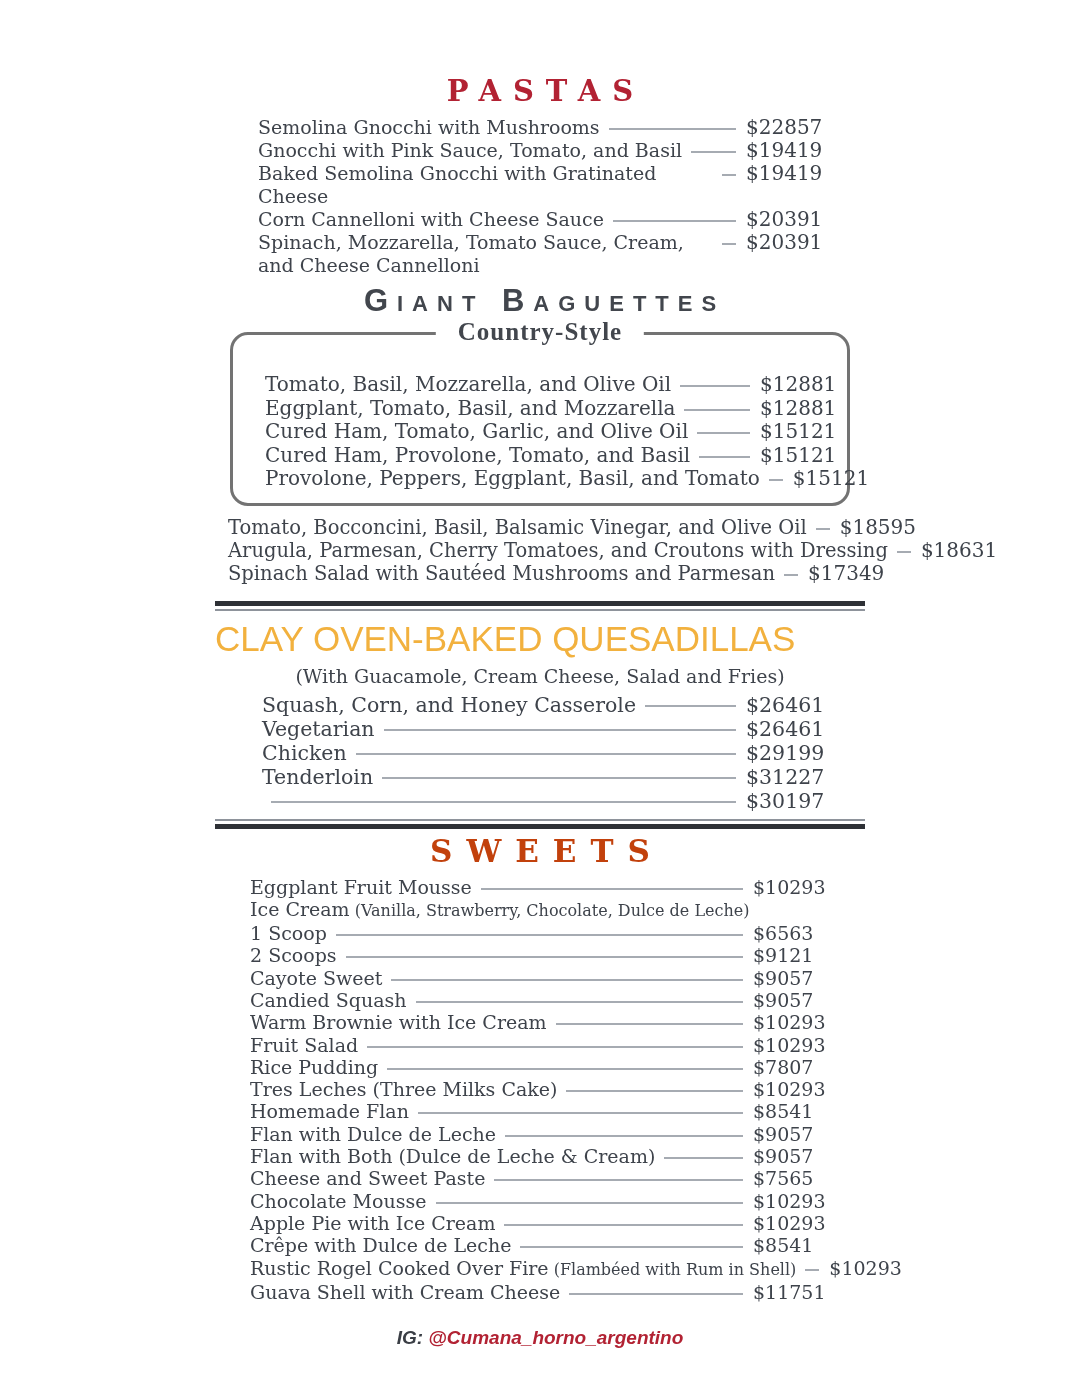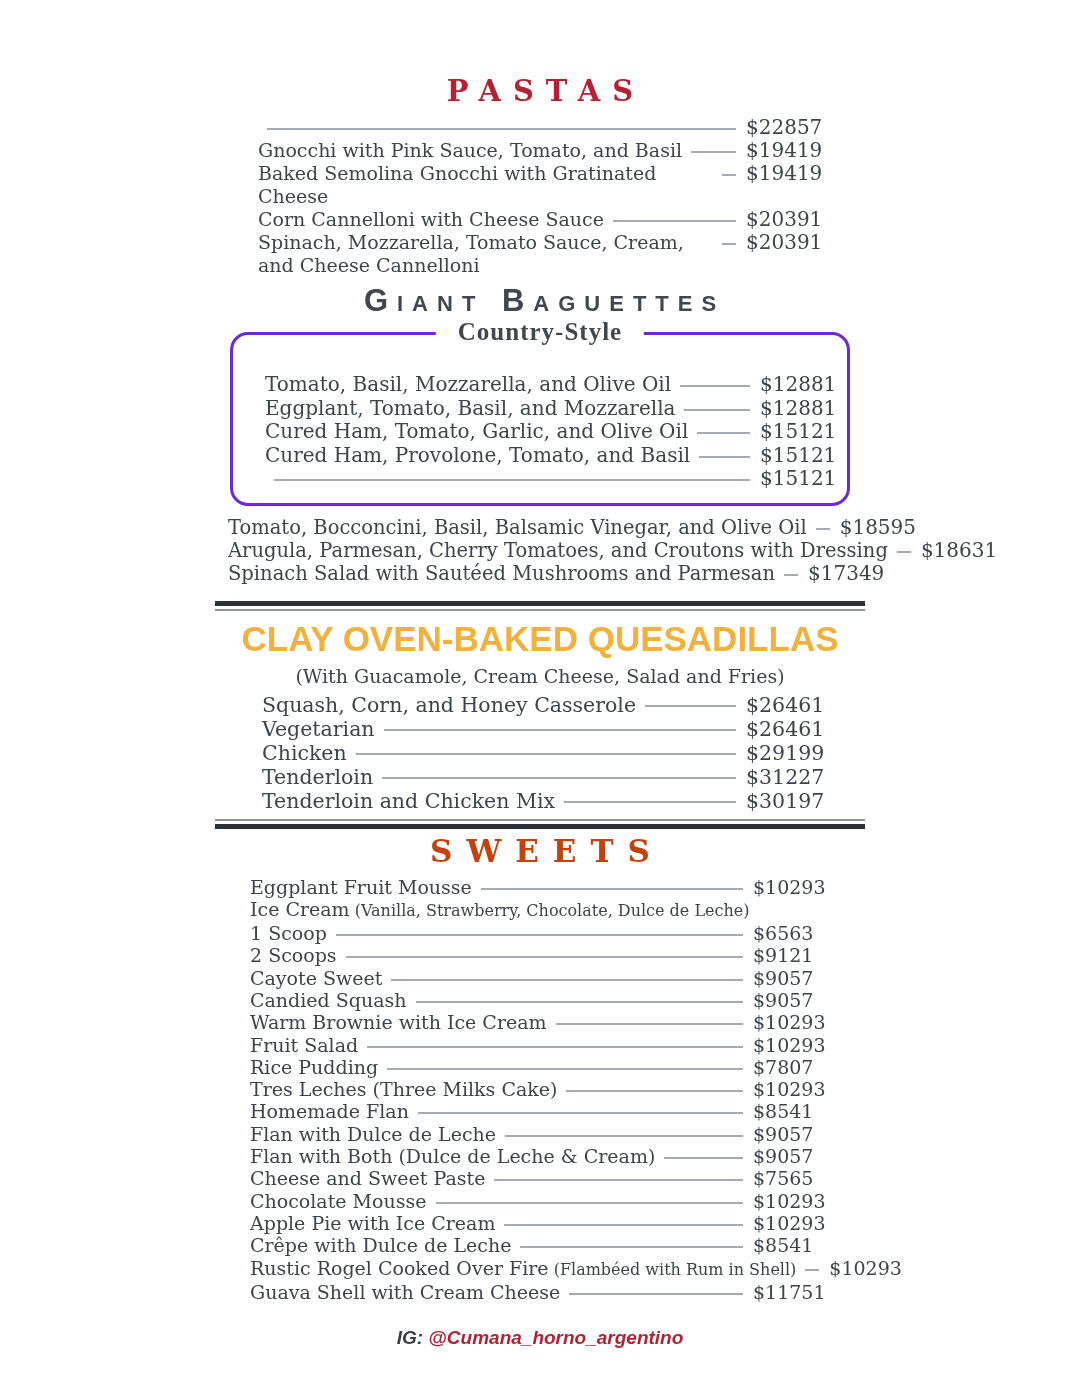--- a/index.html
+++ b/index.html
@@ -11,39 +11,39 @@
   
   .h-display{font-family:"DejaVu Serif",serif;font-weight:bold;text-align:center;margin:0;}
   .h-pastas{font-size:29px;letter-spacing:12px;color:#b22233;text-indent:12px;}
   .h-sweets{font-size:31px;letter-spacing:14px;color:#c2410c;text-indent:14px;margin-top:4px;}
   .h-smallcaps{font-family:"Liberation Sans",sans-serif;font-variant:small-caps;
       font-weight:600;font-size:31px;letter-spacing:9px;color:#42464d;
       text-align:center;margin:6px 0 0 0;text-indent:9px;}
   .h-cursive{font-family:cursive;font-weight:bold;text-align:center;margin:0;}
   .h-salads{font-size:33px;letter-spacing:7px;color:#20793a;margin-top:16px;text-indent:7px;}
   .gb-sub-text{font-size:25px;color:#42464d;letter-spacing:1px;}
-  .h-quesa{font-family:"Liberation Sans",sans-serif;font-weight:700;font-size:35px;
-      color:#f2b13e;text-align:center;margin:8px 0 0 0;letter-spacing:0;}
+  .h-quesa{font-family:"Liberation Sans",sans-serif;font-weight:400;font-size:35px;
+      color:#f2b13e;margin:8px 0 0 0;letter-spacing:0;}
   .sub-quesa{font-size:19px;text-align:center;margin-top:6px;color:#3e434b;}
 
   
   .items{margin-top:8px;}
   .row{display:flex;align-items:flex-start;}
   .name{flex:0 1 auto;color:#3e434b;}
   .name.nowrap{white-space:nowrap;}
   .note{font-size:16px;color:#3e434b;}
   .leader{flex:1 1 auto;min-width:14px;height:0;border-bottom:2px solid #a6abb2;
       margin:12px 10px 0 9px;}
   .price{flex:0 0 72px;width:72px;text-align:left;color:#3e434b;}
 
   .pastas-items{padding:0 47px 0 43px;font-size:19px;line-height:23px;}
   .pastas-items .price{font-size:20px;}
 
   
-  .gb-box{position:relative;margin:13px 15px 0 15px;border:3px solid #6d28d9;
+  .gb-box{position:relative;margin:13px 15px 0 15px;border:3px solid #737373;
       border-radius:18px;padding:30px 15px 12px 32px;}
   .gb-sub{position:absolute;top:-17px;left:50%;transform:translateX(-50%);
       background:#ffffff;padding:0 22px;white-space:nowrap;}
   .gb-items{font-size:20px;line-height:23.5px;}
 
   .salads-items{padding:0 12px 0 13px;font-size:19.5px;line-height:23px;margin-top:10px;}
   .salads-items .price{font-size:20px;}
 
   .rule-top{margin-top:16px;border-top:5px solid #2e3136;border-bottom:2px solid #8e939b;height:3px;}
   .rule-bottom{margin-top:6px;border-top:2px solid #8e939b;border-bottom:5px solid #2e3136;height:3px;}
@@ -60,20 +60,21 @@
 </style>
 </head>
 <body>
 
 <div class="page">
   <div class="col">
 
     <h1 class="h-display h-pastas">PASTAS</h1>
     <div class="items pastas-items">
         <div class="row">
+          <span class="name">Semolina Gnocchi with Mushrooms</span>
           <span class="leader"></span>
           <span class="price">$22857</span>
         </div>
         <div class="row">
           <span class="name">Gnocchi with Pink Sauce, Tomato, and Basil</span>
           <span class="leader"></span>
           <span class="price">$19419</span>
         </div>
         <div class="row">
           <span class="name">Baked Semolina Gnocchi with Gratinated Cheese</span>
@@ -112,20 +113,21 @@
             <span class="name nowrap">Cured Ham, Tomato, Garlic, and Olive Oil</span>
             <span class="leader"></span>
             <span class="price">$15121</span>
           </div>
           <div class="row">
             <span class="name nowrap">Cured Ham, Provolone, Tomato, and Basil</span>
             <span class="leader"></span>
             <span class="price">$15121</span>
           </div>
           <div class="row">
+            <span class="name nowrap">Provolone, Peppers, Eggplant, Basil, and Tomato</span>
             <span class="leader"></span>
             <span class="price">$15121</span>
           </div>
         </div>
     </div>
 
     <div class="items salads-items">
         <div class="row">
           <span class="name nowrap">Tomato, Bocconcini, Basil, Balsamic Vinegar, and Olive Oil</span>
           <span class="leader"></span>
@@ -161,21 +163,20 @@
           <span class="name nowrap">Chicken</span>
           <span class="leader"></span>
           <span class="price">$29199</span>
         </div>
         <div class="row">
           <span class="name nowrap">Tenderloin</span>
           <span class="leader"></span>
           <span class="price">$31227</span>
         </div>
         <div class="row">
-          <span class="name nowrap">Tenderloin and Chicken Mix</span>
           <span class="leader"></span>
           <span class="price">$30197</span>
         </div>
       </div>
     <div class="rule-bottom"></div>
 
     <h1 class="h-display h-sweets">SWEETS</h1>
     <div class="items sweets-items">
         <div class="row">
           <span class="name nowrap">Eggplant Fruit Mousse</span>

